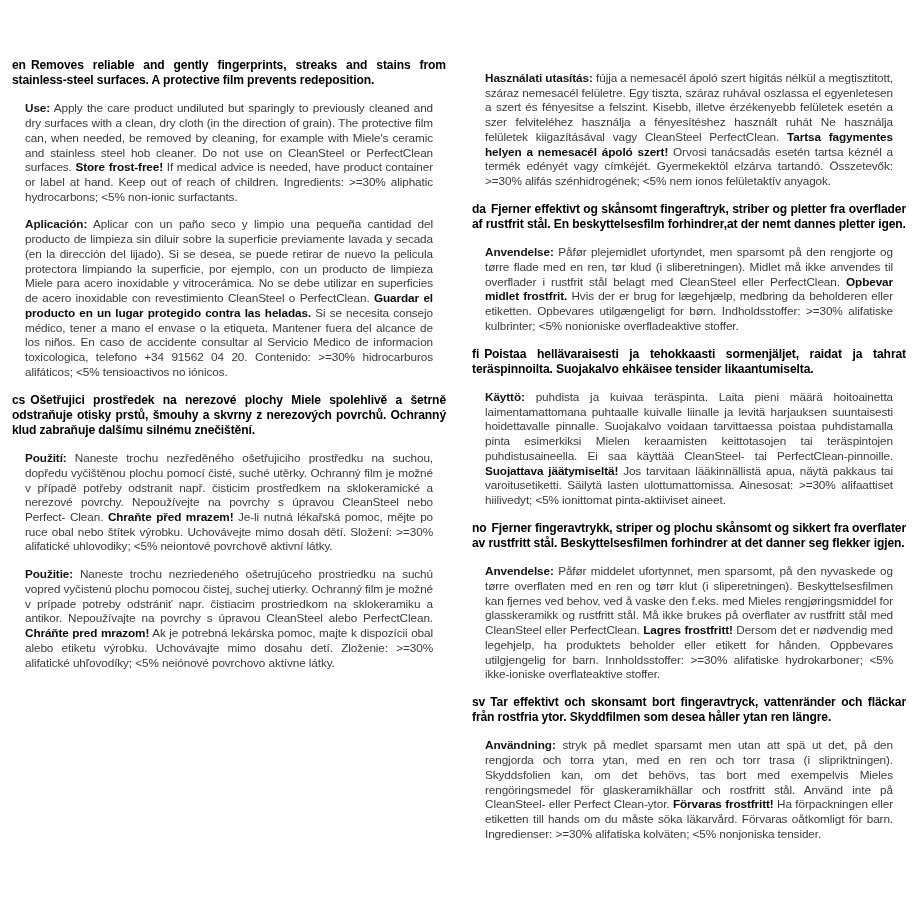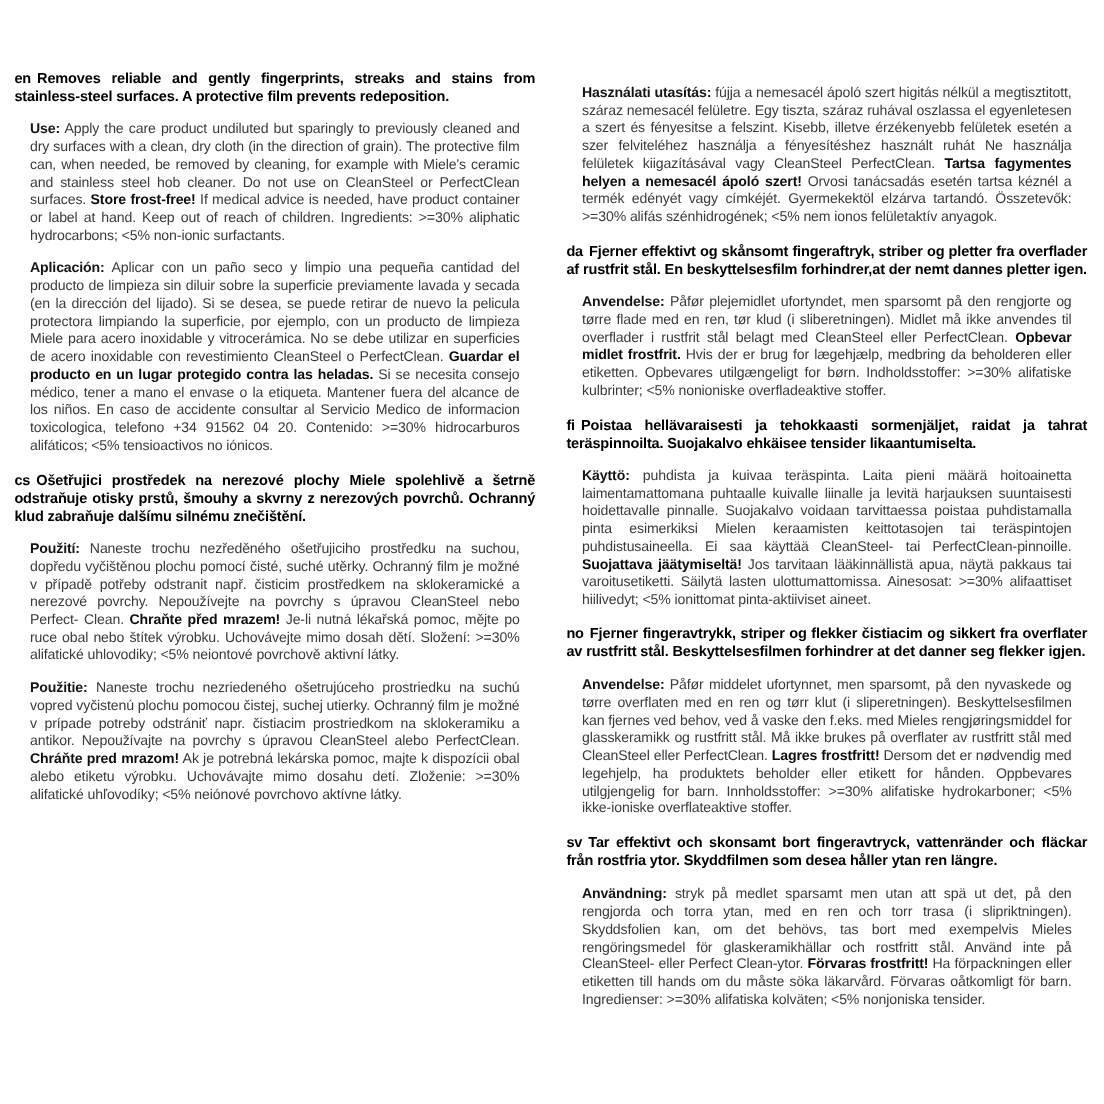--- a/index.html
+++ b/index.html
@@ -110,21 +110,21 @@
         <p class="sec-head"><span class="lang">da</span><span>Fjerner effektivt og skånsomt fingeraftryk, striber og pletter fra overflader af rustfrit stål. En beskyttelsesfilm forhindrer,at der nemt dannes pletter igen.</span></p>
         <p class="sec-body para"><span class="lead">Anvendelse:</span><span> Påfør plejemidlet ufortyndet, men sparsomt på den rengjorte og tørre flade med en ren, tør klud (i sliberetningen). Midlet må ikke anvendes til overflader i rustfrit stål belagt med CleanSteel eller PerfectClean. </span><span class="em">Opbevar midlet frostfrit.</span><span> Hvis der er brug for lægehjælp, medbring da beholderen eller etiketten. Opbevares utilgængeligt for børn. Indholdsstoffer: &gt;=30% alifatiske kulbrinter; &lt;5% nonioniske overfladeaktive stoffer.</span></p>
       </div>
 
       <div class="section">
         <p class="sec-head"><span class="lang">fi</span><span>Poistaa hellävaraisesti ja tehokkaasti sormenjäljet, raidat ja tahrat teräspinnoilta. Suojakalvo ehkäisee tensider likaantumiselta.</span></p>
         <p class="sec-body para"><span class="lead">Käyttö:</span><span> puhdista ja kuivaa teräspinta. Laita pieni määrä hoitoainetta laimentamattomana puhtaalle kuivalle liinalle ja levitä harjauksen suuntaisesti hoidettavalle pinnalle. Suojakalvo voidaan tarvittaessa poistaa puhdistamalla pinta esimerkiksi Mielen keraamisten keittotasojen tai teräspintojen puhdistusaineella. Ei saa käyttää CleanSteel- tai PerfectClean-pinnoille. </span><span class="em">Suojattava jäätymiseltä!</span><span> Jos tarvitaan lääkinnällistä apua, näytä pakkaus tai varoitusetiketti. Säilytä lasten ulottumattomissa. Ainesosat: &gt;=30% alifaattiset hiilivedyt; &lt;5% ionittomat pinta-aktiiviset aineet.</span></p>
       </div>
 
       <div class="section">
-        <p class="sec-head"><span class="lang">no</span><span>Fjerner fingeravtrykk, striper og flekker čistiacim og sikkert fra overflater av rustfritt stål. Beskyttelsesfilmen forhindrer at det danner seg flekker igjen.</span></p>
+        <p class="sec-head"><span class="lang">no</span><span>Fjerner fingeravtrykk, striper og plochu skånsomt og sikkert fra overflater av rustfritt stål. Beskyttelsesfilmen forhindrer at det danner seg flekker igjen.</span></p>
         <p class="sec-body para"><span class="lead">Anvendelse:</span><span> Påfør middelet ufortynnet, men sparsomt, på den nyvaskede og tørre overflaten med en ren og tørr klut (i sliperetningen). Beskyttelsesfilmen kan fjernes ved behov, ved å vaske den f.eks. med Mieles rengjøringsmiddel for glasskeramikk og rustfritt stål. Må ikke brukes på overflater av rustfritt stål med CleanSteel eller PerfectClean. </span><span class="em">Lagres frostfritt!</span><span> Dersom det er nødvendig med legehjelp, ha produktets beholder eller etikett for hånden. Oppbevares utilgjengelig for barn. Innholdsstoffer: &gt;=30% alifatiske hydrokarboner; &lt;5% ikke-ioniske overflateaktive stoffer.</span></p>
       </div>
 
       <div class="section">
         <p class="sec-head"><span class="lang">sv</span><span>Tar effektivt och skonsamt bort fingeravtryck, vattenränder och fläckar från rostfria ytor. Skyddfilmen som desea håller ytan ren längre.</span></p>
         <p class="sec-body para"><span class="lead">Användning:</span><span> stryk på medlet sparsamt men utan att spä ut det, på den rengjorda och torra ytan, med en ren och torr trasa (i slipriktningen). Skyddsfolien kan, om det behövs, tas bort med exempelvis Mieles rengöringsmedel för glaskeramikhällar och rostfritt stål. Använd inte på CleanSteel- eller Perfect Clean-ytor. </span><span class="em">Förvaras frostfritt!</span><span> Ha förpackningen eller etiketten till hands om du måste söka läkarvård. Förvaras oåtkomligt för barn. Ingredienser: &gt;=30% alifatiska kolväten; &lt;5% nonjoniska tensider.</span></p>
       </div>
 
     </div>
   </div>

